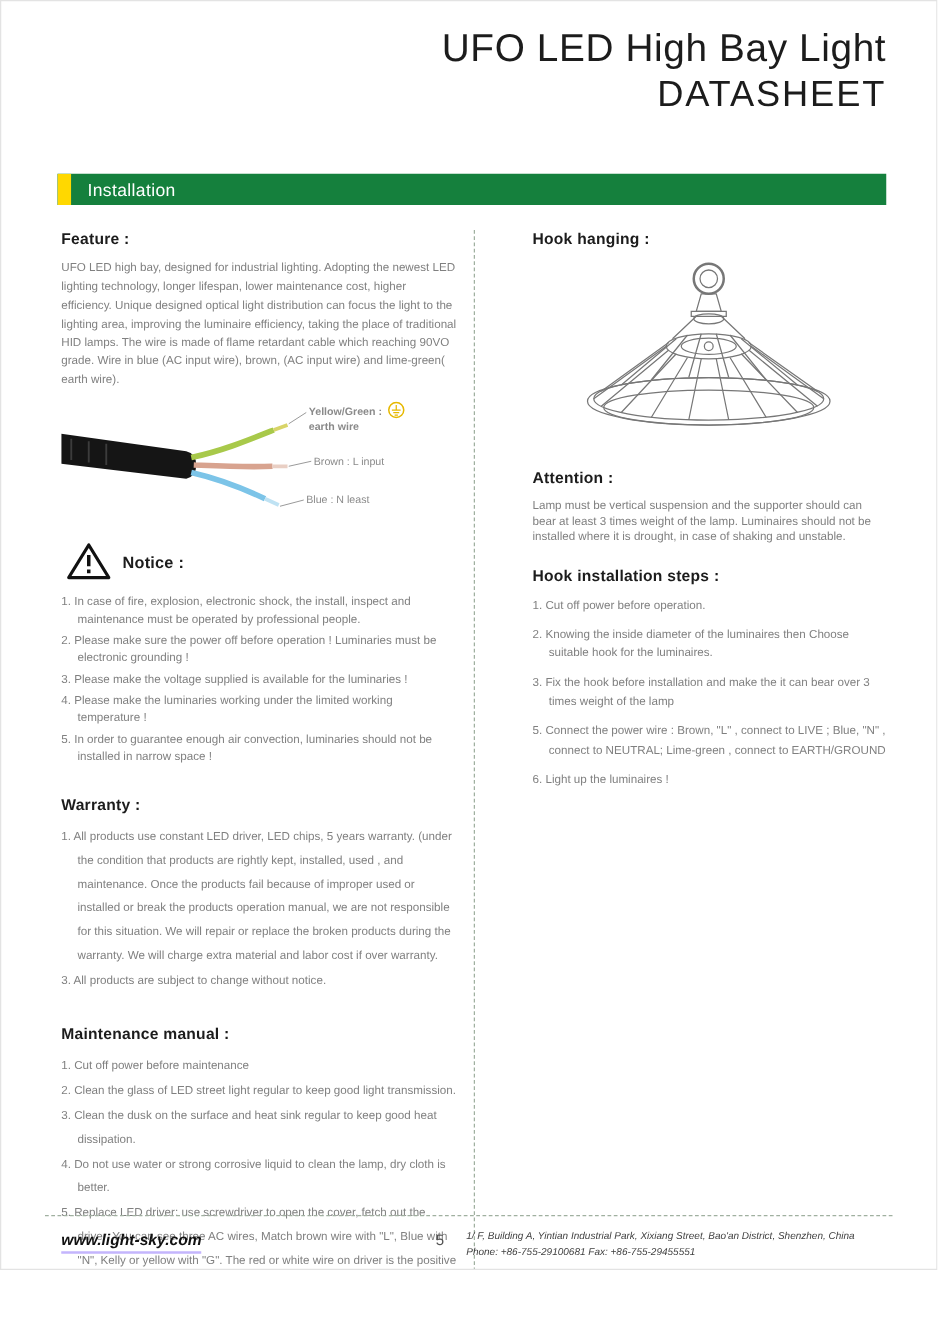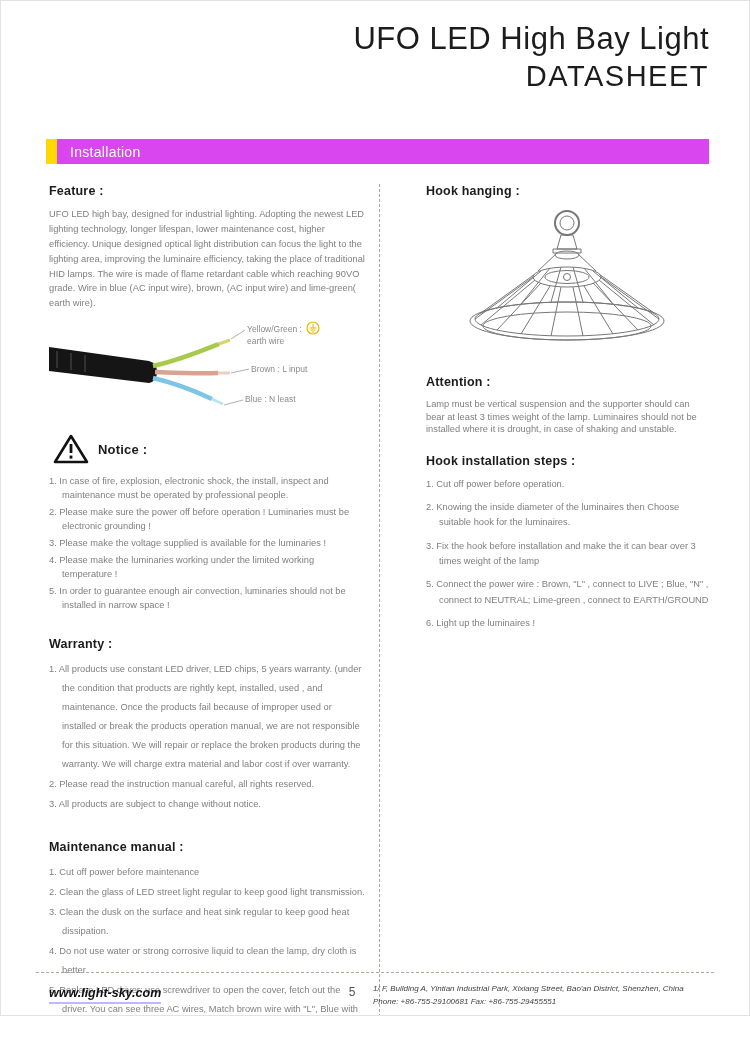--- a/index.html
+++ b/index.html
@@ -7,39 +7,39 @@
   .page {
     width:750px; height:1016px; position:relative; background:#fff;
     font-family:"Liberation Sans", sans-serif; color:#808080;
     border:1px solid #e3e3e3; overflow:hidden;
   }
   
   .header { text-align:right; padding:20px 40px 0 0; color:#1c1c1c; }
   .header .title { font-size:31px; font-weight:400; letter-spacing:0.5px; }
   .header .subtitle { font-size:29px; font-weight:400; letter-spacing:1.5px; margin-top:3px; }
   
-  .banner { margin:46px 40px 0 45px; height:25px; background:#d946ef; position:relative; display:flex; align-items:center; }
+  .banner { margin:46px 40px 0 45px; height:25px; background:#15803d; position:relative; display:flex; align-items:center; }
   .banner .tab { position:absolute; left:0; top:0; display:block; }
   .banner .label { color:#fff; font-size:14px; margin-left:24px; letter-spacing:0.3px; }
   
   .content { display:flex; padding:20px 40px 0 48px; align-items:stretch; }
   .col-left { width:316px; flex:0 0 auto; }
   .divider { flex:0 0 auto; width:1px; border-left:1px dashed #a0b0a0; margin-left:14px; min-height:800px; }
   .col-right { flex:1; padding-left:46px; }
   .sec-h { font-size:12.5px; font-weight:bold; color:#1c1c1c; margin-bottom:9px; letter-spacing:0.2px; }
   .body-text { font-size:9.3px; line-height:1.6; color:#808080; }
   .list .item { font-size:9.3px; color:#808080; padding-left:13px; text-indent:-13px; }
   .tight .item { line-height:1.5; margin-bottom:3px; }
   .loose .item { line-height:2.05; margin-bottom:1px; }
   .steps-list .item { line-height:1.65; margin-bottom:8px; }
   
   .wire-figure { position:relative; width:330px; height:100px; margin:10px 0 8px; }
   .wire-figure svg.cable { position:absolute; left:0; top:0; }
   .wlabel { position:absolute; font-size:8.5px; color:#8a8a8a; line-height:1.45; white-space:nowrap; }
-  .w1 { left:198px; top:0; }
+  .w1 { left:198px; top:0;font-weight:bold; }
   .w2 { left:202px; top:42px; }
   .w3 { left:196px; top:72px; }
   .earth-ic { vertical-align:-3px; margin-left:4px; }
   
   .notice-row { display:flex; align-items:center; gap:9px; margin:12px 0 10px 4px; }
   .notice-row .sec-h { margin-bottom:0; font-size:13px; }
   .mt-warranty { margin-top:24px; }
   .mt-maint { margin-top:26px; }
   
   .lamp-fig { width:235px; margin:2px auto 10px; display:block; }
@@ -117,21 +117,20 @@
         <div class="item">1. In case of fire, explosion, electronic shock, the install, inspect and maintenance must be operated by professional people.</div>
         <div class="item">2. Please make sure the power off before operation ! Luminaries must be electronic grounding !</div>
         <div class="item">3. Please make the voltage supplied is available for the luminaries !</div>
         <div class="item">4. Please make the luminaries working under the limited working temperature !</div>
         <div class="item">5. In order to guarantee enough air convection, luminaries should not be installed in narrow space !</div>
       </div>
 
       <div class="sec-h mt-warranty">Warranty :</div>
       <div class="list loose">
         <div class="item">1. All products use constant LED driver, LED chips, 5 years warranty. (under the condition that products are rightly kept, installed, used , and maintenance. Once the products fail because of improper used or installed or break the products operation manual, we are not responsible for this situation. We will repair or replace the broken products during the warranty. We will charge extra material and labor cost if over warranty.</div>
-        <div class="item">2. Please read the instruction manual careful, all rights reserved.</div>
         <div class="item">3. All products are subject to change without notice.</div>
       </div>
 
       <div class="sec-h mt-maint">Maintenance manual :</div>
       <div class="list loose">
         <div class="item">1. Cut off power before maintenance</div>
         <div class="item">2. Clean the glass of LED street light regular to keep good light transmission.</div>
         <div class="item">3. Clean the dusk on the surface and heat sink regular to keep good heat dissipation.</div>
         <div class="item">4. Do not use water or strong corrosive liquid to clean the lamp, dry cloth is better.</div>
         <div class="item">5. Replace LED driver: use screwdriver to open the cover, fetch out the driver. You can see three AC wires, Match brown wire with "L", Blue with "N", Kelly or yellow with "G". The red or white wire on driver is the positive electrode, black wire is the negative electrode. Notice, please confirm the positive and negative electrode has not met extremely instead</div>

